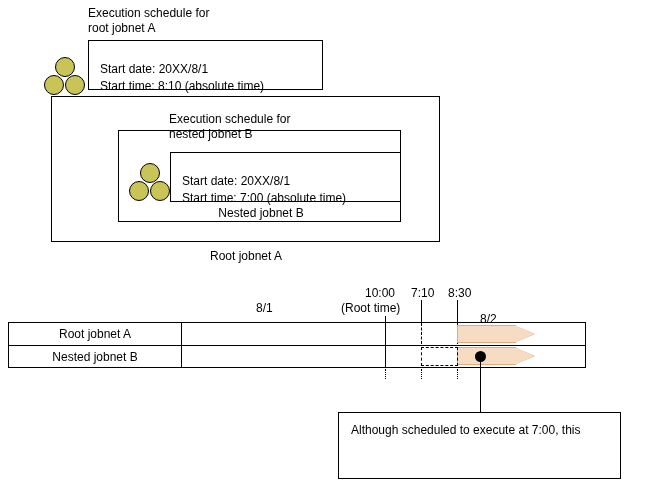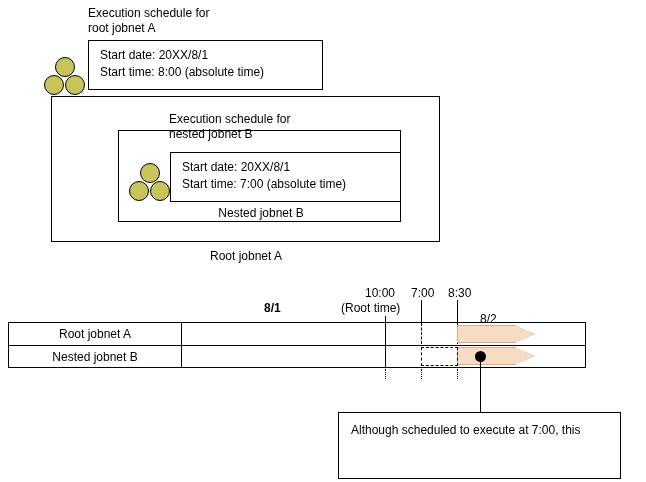--- a/index.html
+++ b/index.html
@@ -31,21 +31,21 @@
     border: 1px solid #000000;
     background: #ffffff;
     box-sizing: border-box;
   }
 
   .schedule-box {
     position: absolute;
     border: 1px solid #000000;
     background: #ffffff;
     box-sizing: border-box;
-    padding: 6px 9px 6px 11px;
+    padding: 20px 9px 6px 11px;
     line-height: 17px;
     font-size: 12px;
     z-index: 5;
   }
 
   .box-label {
     position: absolute;
     font-size: 12px;
     text-align: center;
     color: #000;
@@ -195,48 +195,48 @@
 <div class="jobnet-box" style="left:118px; top:130px; width:283px; height:92px;"></div>
 
 <div class="icon-cluster" style="left:44px; top:57px;">
   <i class="top"></i>
   <i class="left"></i>
   <i class="right"></i>
 </div>
 
 <div class="schedule-box" style="left:88px; top:40px; width:235px; height:50px;">
   <div>Start date:  20XX/8/1</div>
-  <div>Start time:  8:00 (absolute time)</div>
+  <div>Start time:  8:10 (absolute time)</div>
 </div>
 
 <div class="caption" style="left:169px; top:112px; width:220px;">Execution schedule for
 nested jobnet B</div>
 
 <div class="icon-cluster" style="left:129px; top:163px;">
   <i class="top"></i>
   <i class="left"></i>
   <i class="right"></i>
 </div>
 
 <div class="schedule-box" style="left:170px; top:152px; width:231px; height:50px;">
   <div>Start date:  20XX/8/1</div>
   <div>Start time:  7:00 (absolute time)</div>
 </div>
 
 <div class="box-label" style="left:181px; top:206px; width:160px;">Nested jobnet B</div>
 
 <div class="box-label" style="left:166px; top:249px; width:160px;">Root jobnet A</div>
 
-<div class="tick-label" style="left:264px; top:301px;font-weight:bold;">8/1</div>
+<div class="tick-label" style="left:256px; top:301px;">8/1</div>
 
 <div class="tick-label" style="left:365px; top:286px;">10:00</div>
 
 <div class="tick-label" style="left:341px; top:301px;">(Root time)</div>
 
-<div class="tick-label" style="left:411px; top:286px;">7:00</div>
+<div class="tick-label" style="left:411px; top:286px;">7:10</div>
 
 <div class="tick-label" style="left:448px; top:286px;">8:30</div>
 
 <div class="tick-label" style="left:480px; top:312px;">8/2</div>
 
 <div class="vline-solid" style="left:385px; top:316px; height:6px;"></div>
 <div class="vline-solid" style="left:421px; top:300px; height:22px;"></div>
 <div class="vline-solid" style="left:457px; top:300px; height:22px;"></div>
 
 <div class="tl-table" style="left:8px; top:322px; width:578px; height:46px;">

